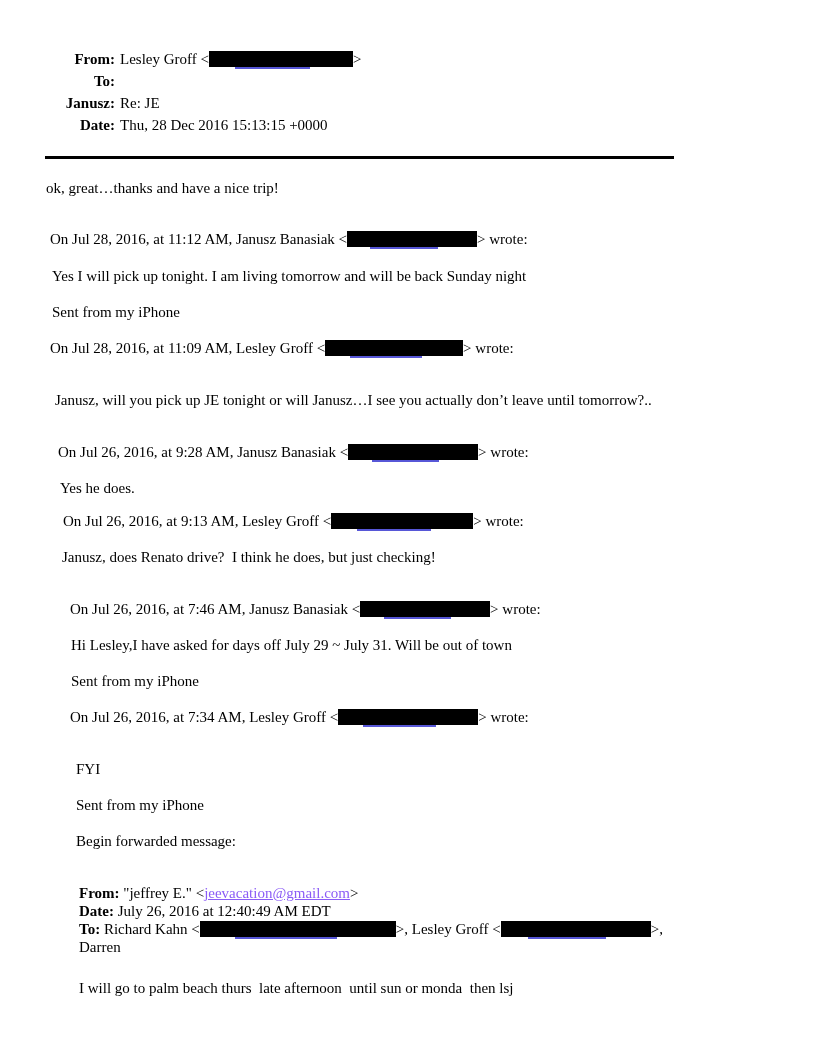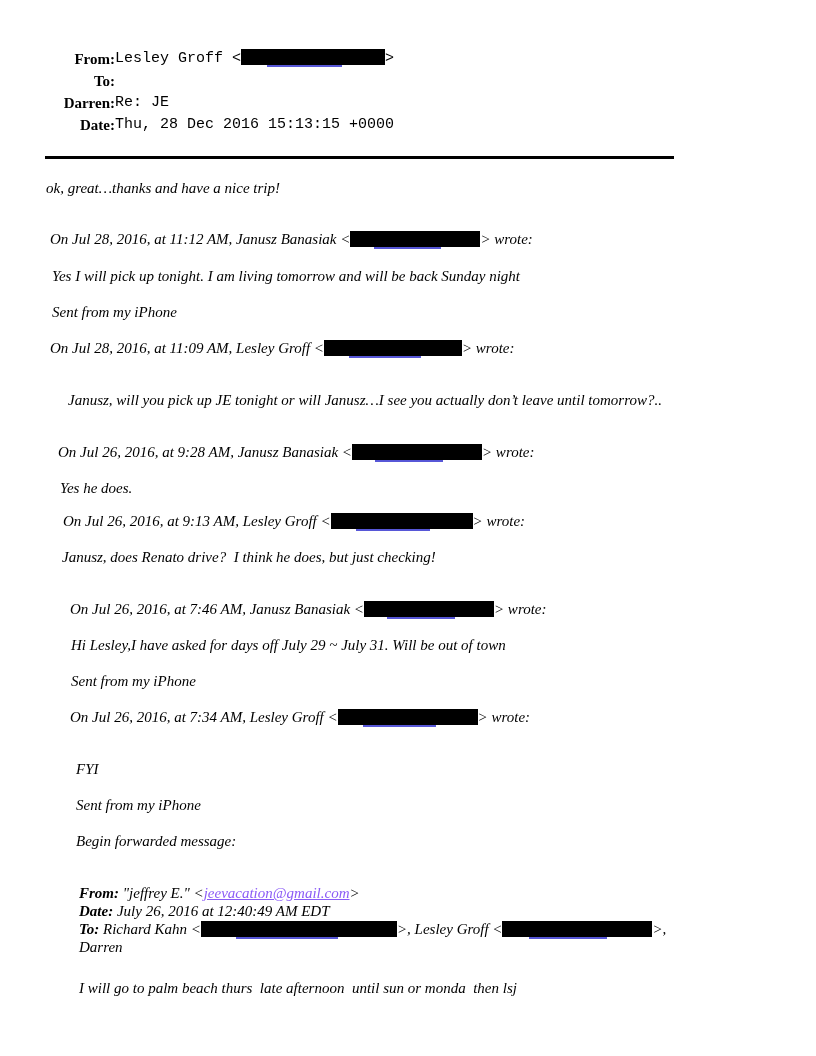--- a/index.html
+++ b/index.html
@@ -11,25 +11,25 @@
     background: #ffffff;
     color: #000000;
     font-family: "Liberation Serif", serif;
     font-size: 15px;
     overflow: hidden;
   }
   
   .mail-header { padding-top: 48px; margin: 0 46px 0 45px; }
   .hrow { display: flex; line-height: 22px; }
   .hlabel { flex: 0 0 70px; text-align: right; font-weight: 700; white-space: pre; }
-  .hvalue { white-space: pre; font-family: Liberation Mono, monospace; }
+  .hvalue { margin-left: 5px; white-space: pre; }
   
   .rule { border: none; height: 3px; background: #000000; margin: 20px 46px 0 45px; }
   
-  .mail-body { margin: 0 40px 0 45px; font-style: italic; }
+  .mail-body { margin: 0 40px 0 45px; }
   .line { margin: 0; line-height: 18px; white-space: pre-wrap; }
   .fwd-line { margin: 0; line-height: 18px; white-space: pre-wrap; }
   .fwd-line b { font-weight: 700; }
   
   .bar {
     display: inline-block;
     height: 16px;
     background: #000000;
     vertical-align: -3px;
     position: relative;
@@ -53,21 +53,21 @@
 
   <div class="mail-header">
     <div class="hrow">
       <span class="hlabel">From:</span>
       <span class="hvalue"><span>Lesley Groff &lt;</span><span class="bar" style="width:144px"></span><span>&gt;</span></span>
     </div>
     <div class="hrow">
       <span class="hlabel">To:</span>
     </div>
     <div class="hrow">
-      <span class="hlabel">Darren:</span>
+      <span class="hlabel">Janusz:</span>
       <span class="hvalue">Re: JE</span>
     </div>
     <div class="hrow">
       <span class="hlabel">Date:</span>
       <span class="hvalue">Thu, 28 Dec 2016 15:13:15 +0000</span>
     </div>
   </div>
 
   <hr class="rule">
 
@@ -76,21 +76,21 @@
     <p class="line" style="margin:20px 0 0 1px">ok, great…thanks and have a nice trip!</p>
 
     <p class="line" style="margin:33px 0 0 5px"><span>On Jul 28, 2016, at 11:12 AM, Janusz Banasiak &lt;</span><span class="bar" style="width:130px"></span><span>&gt; wrote:</span></p>
 
     <p class="line" style="margin:19px 0 0 7px">Yes I will pick up tonight. I am living tomorrow and will be back Sunday night</p>
 
     <p class="line" style="margin:18px 0 0 7px">Sent from my iPhone</p>
 
     <p class="line" style="margin:18px 0 0 5px"><span>On Jul 28, 2016, at 11:09 AM, Lesley Groff &lt;</span><span class="bar" style="width:138px"></span><span>&gt; wrote:</span></p>
 
-    <p class="line" style="margin:34px 0 0 23px">Janusz, will you pick up JE tonight or will Janusz…I see you actually don’t leave until tomorrow?..</p>
+    <p class="line" style="margin:34px 0 0 10px">Janusz, will you pick up JE tonight or will Janusz…I see you actually don’t leave until tomorrow?..</p>
 
     <p class="line" style="margin:34px 0 0 13px"><span>On Jul 26, 2016, at 9:28 AM, Janusz Banasiak &lt;</span><span class="bar" style="width:130px"></span><span>&gt; wrote:</span></p>
 
     <p class="line" style="margin:18px 0 15px 15px">Yes he does.</p>
 
     <p class="line" style="margin:15px 0 0 18px"><span>On Jul 26, 2016, at 9:13 AM, Lesley Groff &lt;</span><span class="bar" style="width:142px"></span><span>&gt; wrote:</span></p>
 
     <p class="line" style="margin:18px 0 0 17px">Janusz, does Renato drive?  I think he does, but just checking!</p>
 
     <p class="line" style="margin:34px 0 0 25px"><span>On Jul 26, 2016, at 7:46 AM, Janusz Banasiak &lt;</span><span class="bar" style="width:130px"></span><span>&gt; wrote:</span></p>

